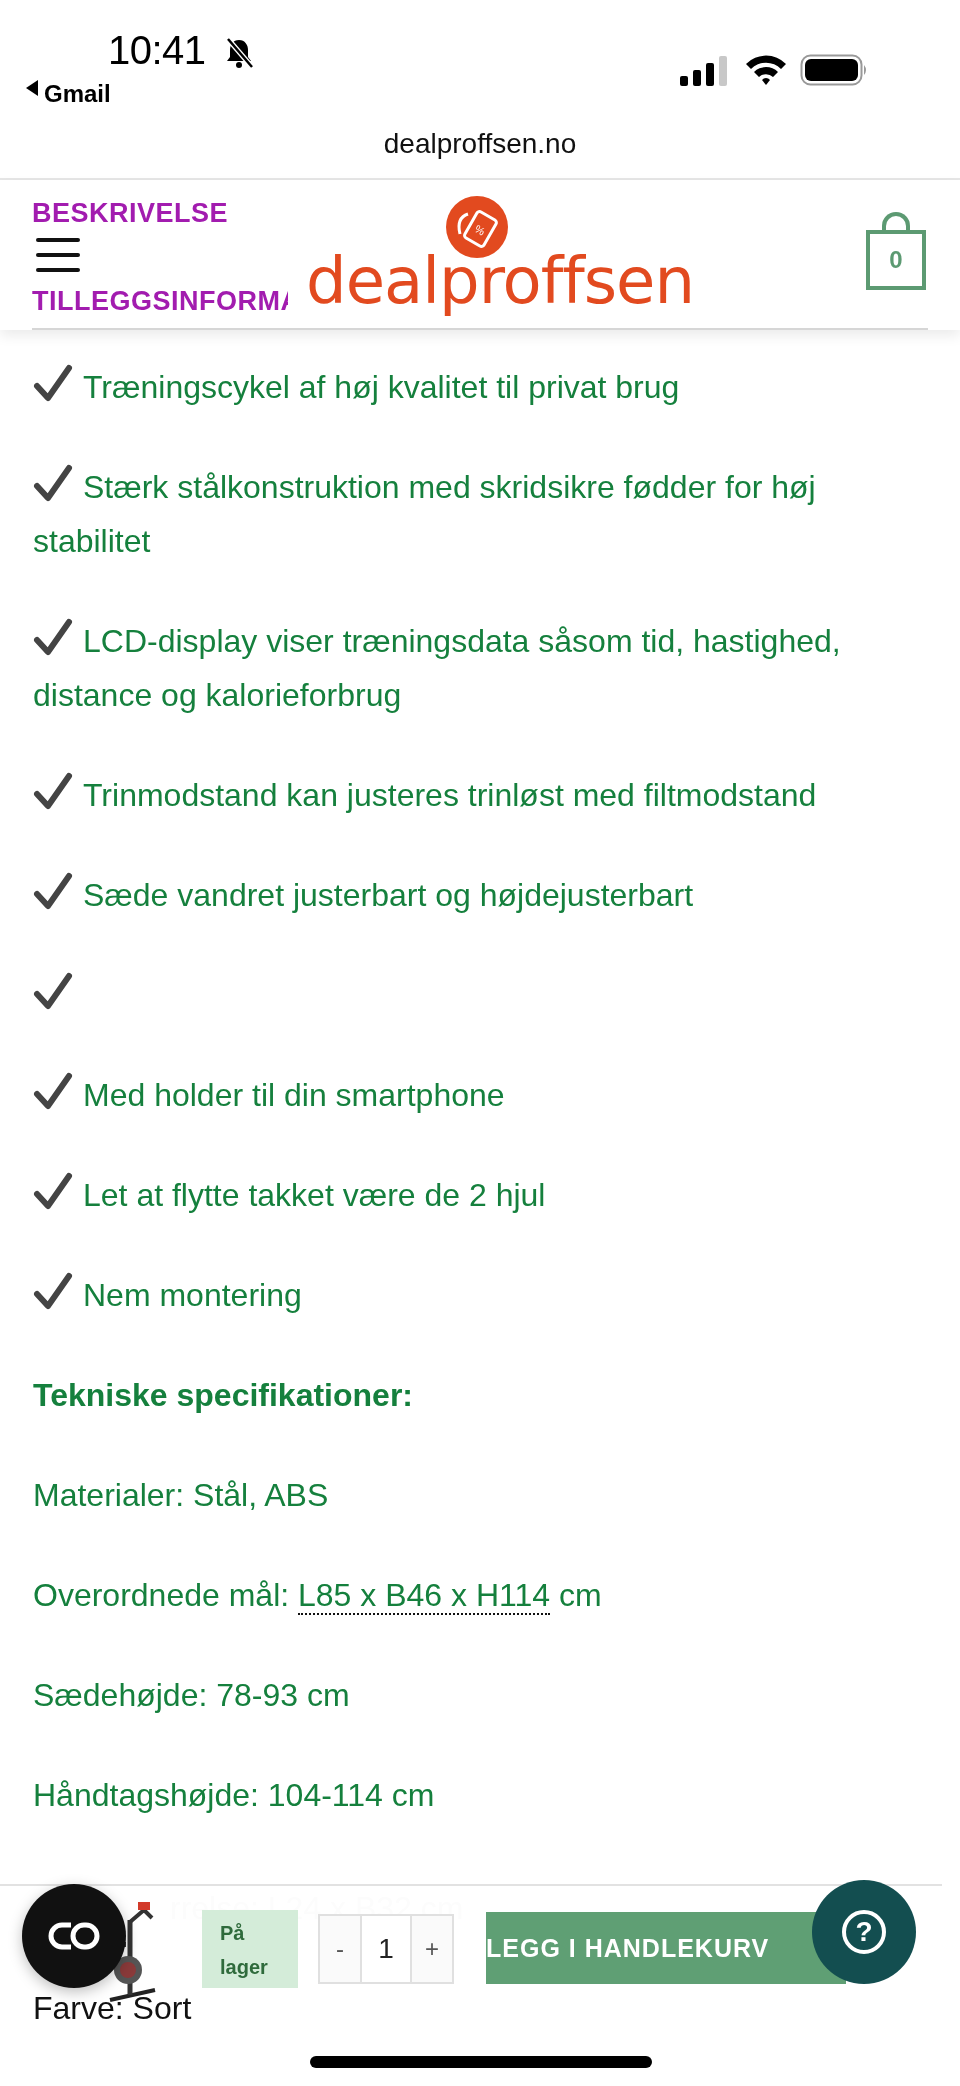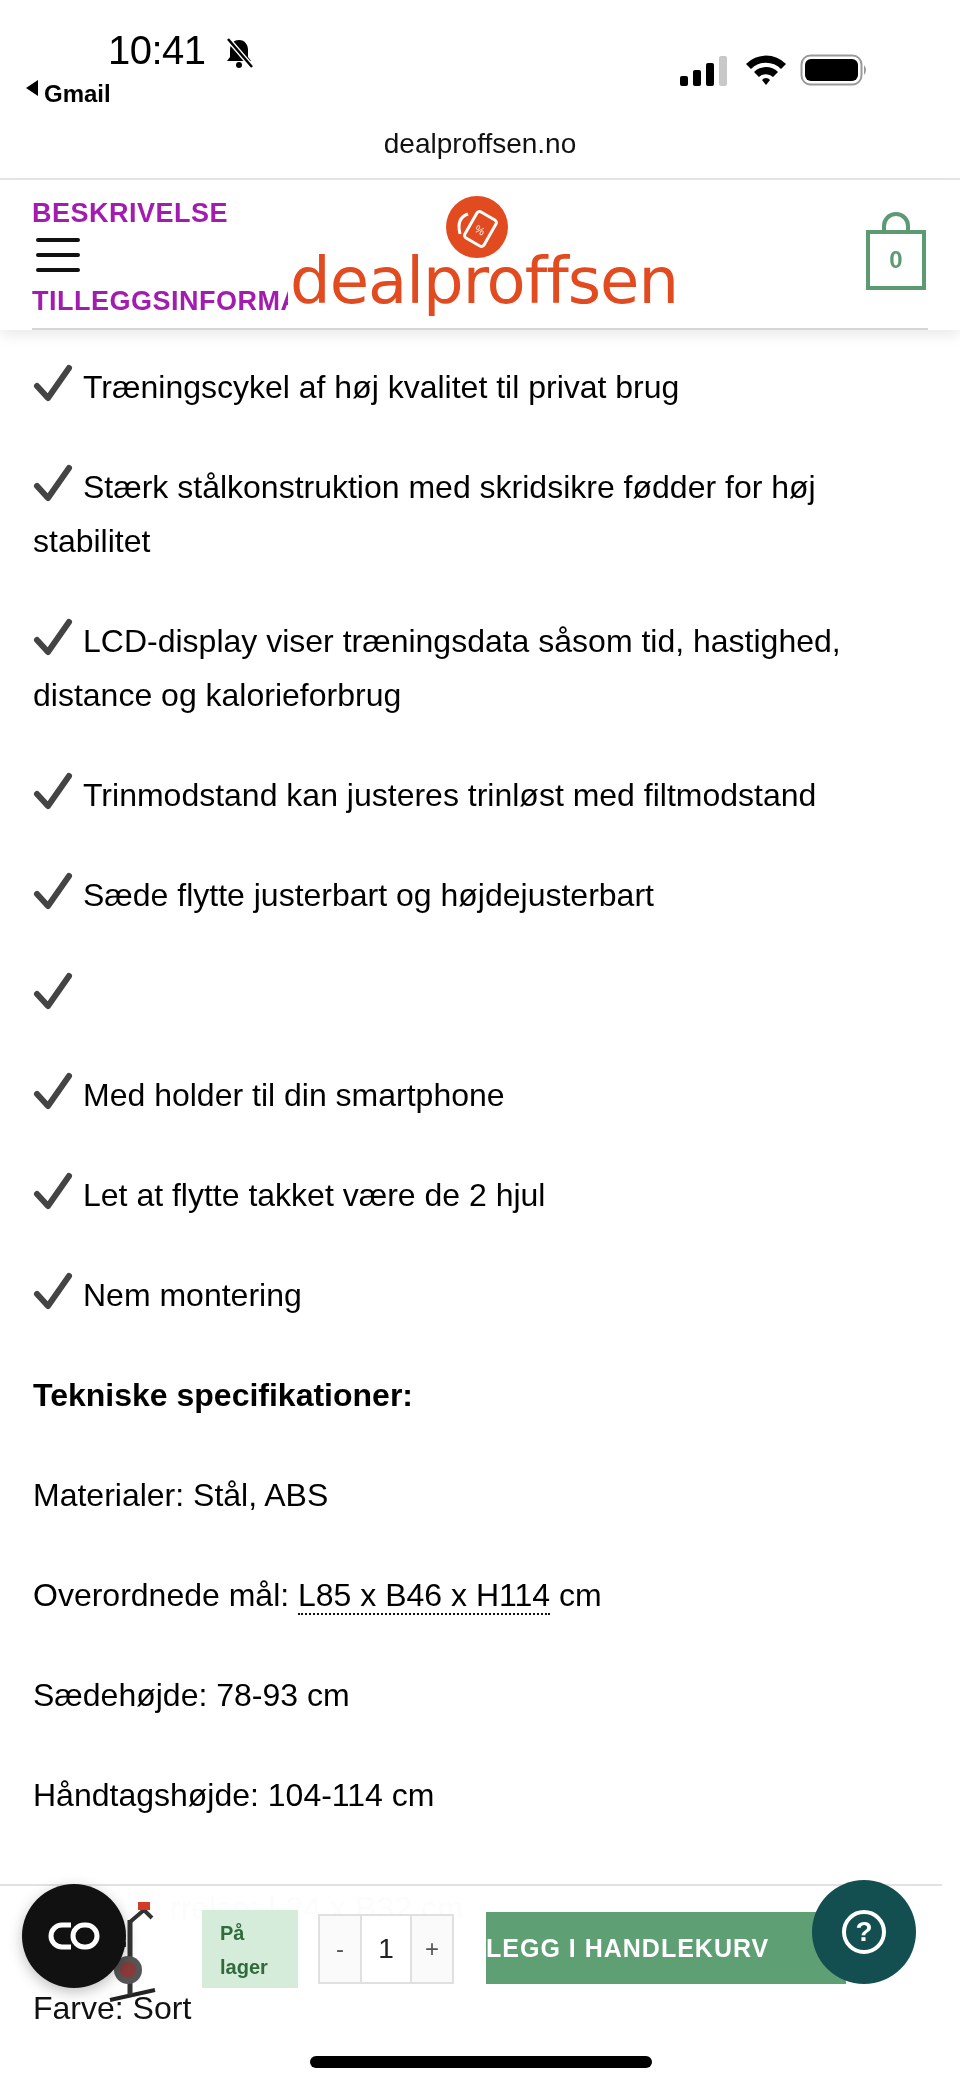--- a/index.html
+++ b/index.html
@@ -22,28 +22,28 @@
 
     
     .site-header { position: absolute; top: 180px; left: 0; width: 960px; height: 150px; background: #fff; box-shadow: 0 6px 12px rgba(0,0,0,0.08); z-index: 5; }
     .ghost-tab { position: absolute; left: 32px; font-size: 27px; font-weight: 700; color: #a21caf; letter-spacing: 0.5px; white-space: nowrap; }
     .ghost-tab.t1 { top: 18px; }
     .ghost-tab.t2 { top: 106px; width: 256px; overflow: hidden; }
     .hamburger { position: absolute; left: 36px; top: 58px; width: 44px; height: 34px; display: flex; flex-direction: column; justify-content: space-between; cursor: pointer; }
     .hamburger span { display: block; height: 4px; border-radius: 2px; background: #111; }
     .logo { position: absolute; left: 290px; top: 8px; width: 380px; height: 134px; }
     .logo-badge { position: absolute; left: 156px; top: 8px; width: 62px; height: 62px; border-radius: 50%; background: #e24a1f; }
-    .logo-text { position: absolute; left: 0; top: 56px; width: 380px; text-align: center; font-size: 64px; font-weight: 400; color: #e24a1f; letter-spacing: -1px; font-family: "DejaVu Sans", sans-serif; }
+    .logo-text { position: absolute; left: 16px; top: 56px; width: 380px; text-align: center; font-size: 64px; font-weight: 400; color: #e24a1f; letter-spacing: -1px; font-family: "DejaVu Sans", sans-serif; }
     .cart { position: absolute; left: 866px; top: 32px; width: 60px; height: 80px; cursor: pointer; }
     .cart-handle { position: absolute; left: 16px; top: 0; width: 28px; height: 20px; border: 4px solid #5c9a72; border-bottom: none; border-radius: 14px 14px 0 0; }
     .cart-body { position: absolute; left: 0; top: 18px; width: 60px; height: 60px; border: 4px solid #5c9a72; display: flex; align-items: center; justify-content: center; font-size: 24px; font-weight: 700; color: #5c9a72; }
     .header-line { position: absolute; left: 32px; top: 148px; width: 896px; height: 2px; background: #d6d6d6; }
 
     
-    .content { position: absolute; left: 33px; top: 360px; width: 900px; font-size: 32px; line-height: 54px; color: #000000; }
+    .content { position: absolute; left: 33px; top: 360px; width: 900px; font-size: 32px; line-height: 54px; color: #15803d; }
     .feature { position: relative; margin-bottom: 46px; }
     .check { display: inline-block; width: 40px; height: 40px; vertical-align: -6px; margin-right: 10px; }
     .spec-title { font-weight: 700; margin-bottom: 46px; }
     .spec { margin-bottom: 46px; }
     .dotted { border-bottom: 2px dotted #111; padding-bottom: 0; }
     .faded { position: absolute; left: 170px; top: 1890px; font-size: 32px; color: #e6e6e6; white-space: nowrap; }
     .color-line { position: absolute; left: 33px; top: 1990px; font-size: 32px; color: #111; }
 
     
     .sticky-bar { position: absolute; left: 0; top: 1884px; width: 942px; height: 100px; background: rgba(255,255,255,0.86); border-top: 2px solid #e2e2e2; z-index: 6; }
@@ -137,21 +137,21 @@
       </svg><span>LCD-display viser træningsdata såsom tid, hastighed, distance og kalorieforbrug</span>
   </div>
   <div class="feature">
     <svg class="check" viewBox="0 0 40 40">
         <path d="M4 22 L15 34 L36 4" fill="none" stroke="#444" stroke-width="6" stroke-linecap="round" stroke-linejoin="round"></path>
       </svg><span>Trinmodstand kan justeres trinløst med filtmodstand</span>
   </div>
   <div class="feature">
     <svg class="check" viewBox="0 0 40 40">
         <path d="M4 22 L15 34 L36 4" fill="none" stroke="#444" stroke-width="6" stroke-linecap="round" stroke-linejoin="round"></path>
-      </svg><span>Sæde flytte justerbart og højdejusterbart</span>
+      </svg><span>Sæde vandret justerbart og højdejusterbart</span>
   </div>
   <div class="feature">
     <svg class="check" viewBox="0 0 40 40">
         <path d="M4 22 L15 34 L36 4" fill="none" stroke="#444" stroke-width="6" stroke-linecap="round" stroke-linejoin="round"></path>
       </svg>
   </div>
   <div class="feature">
     <svg class="check" viewBox="0 0 40 40">
         <path d="M4 22 L15 34 L36 4" fill="none" stroke="#444" stroke-width="6" stroke-linecap="round" stroke-linejoin="round"></path>
       </svg><span>Med holder til din smartphone</span>

